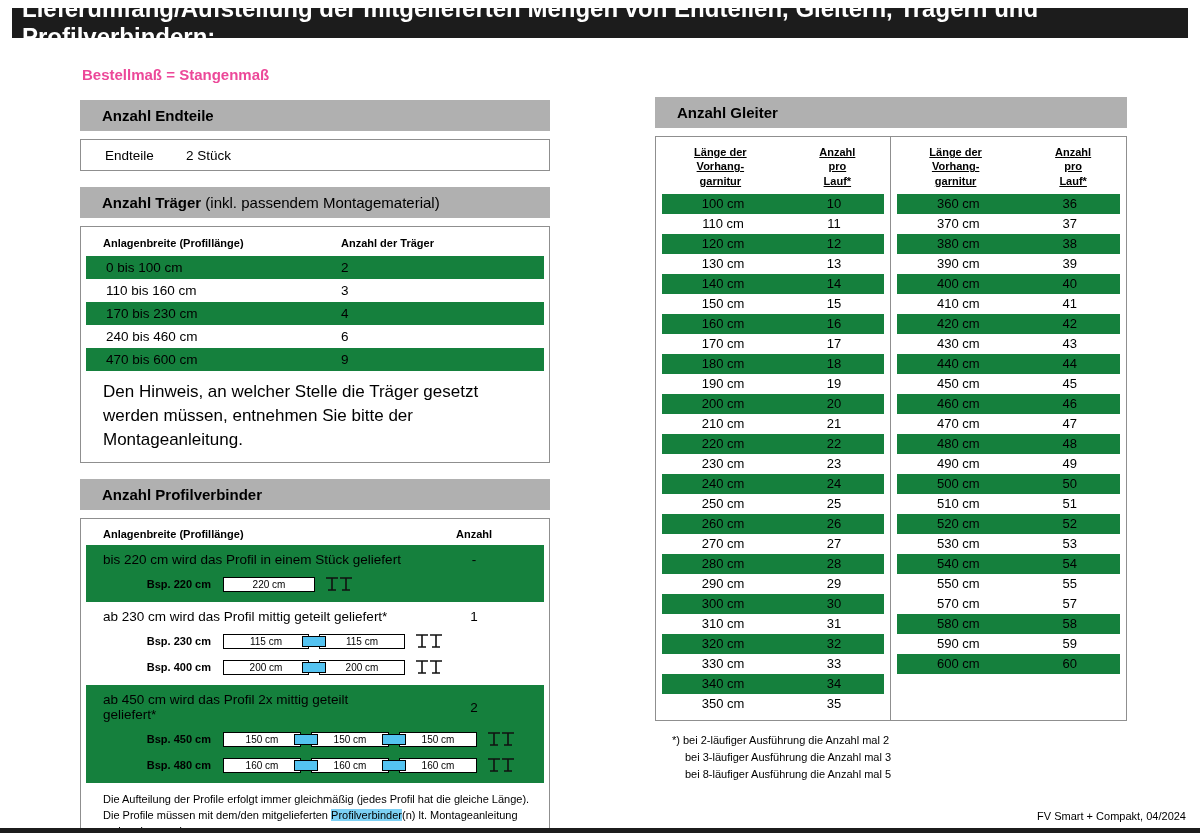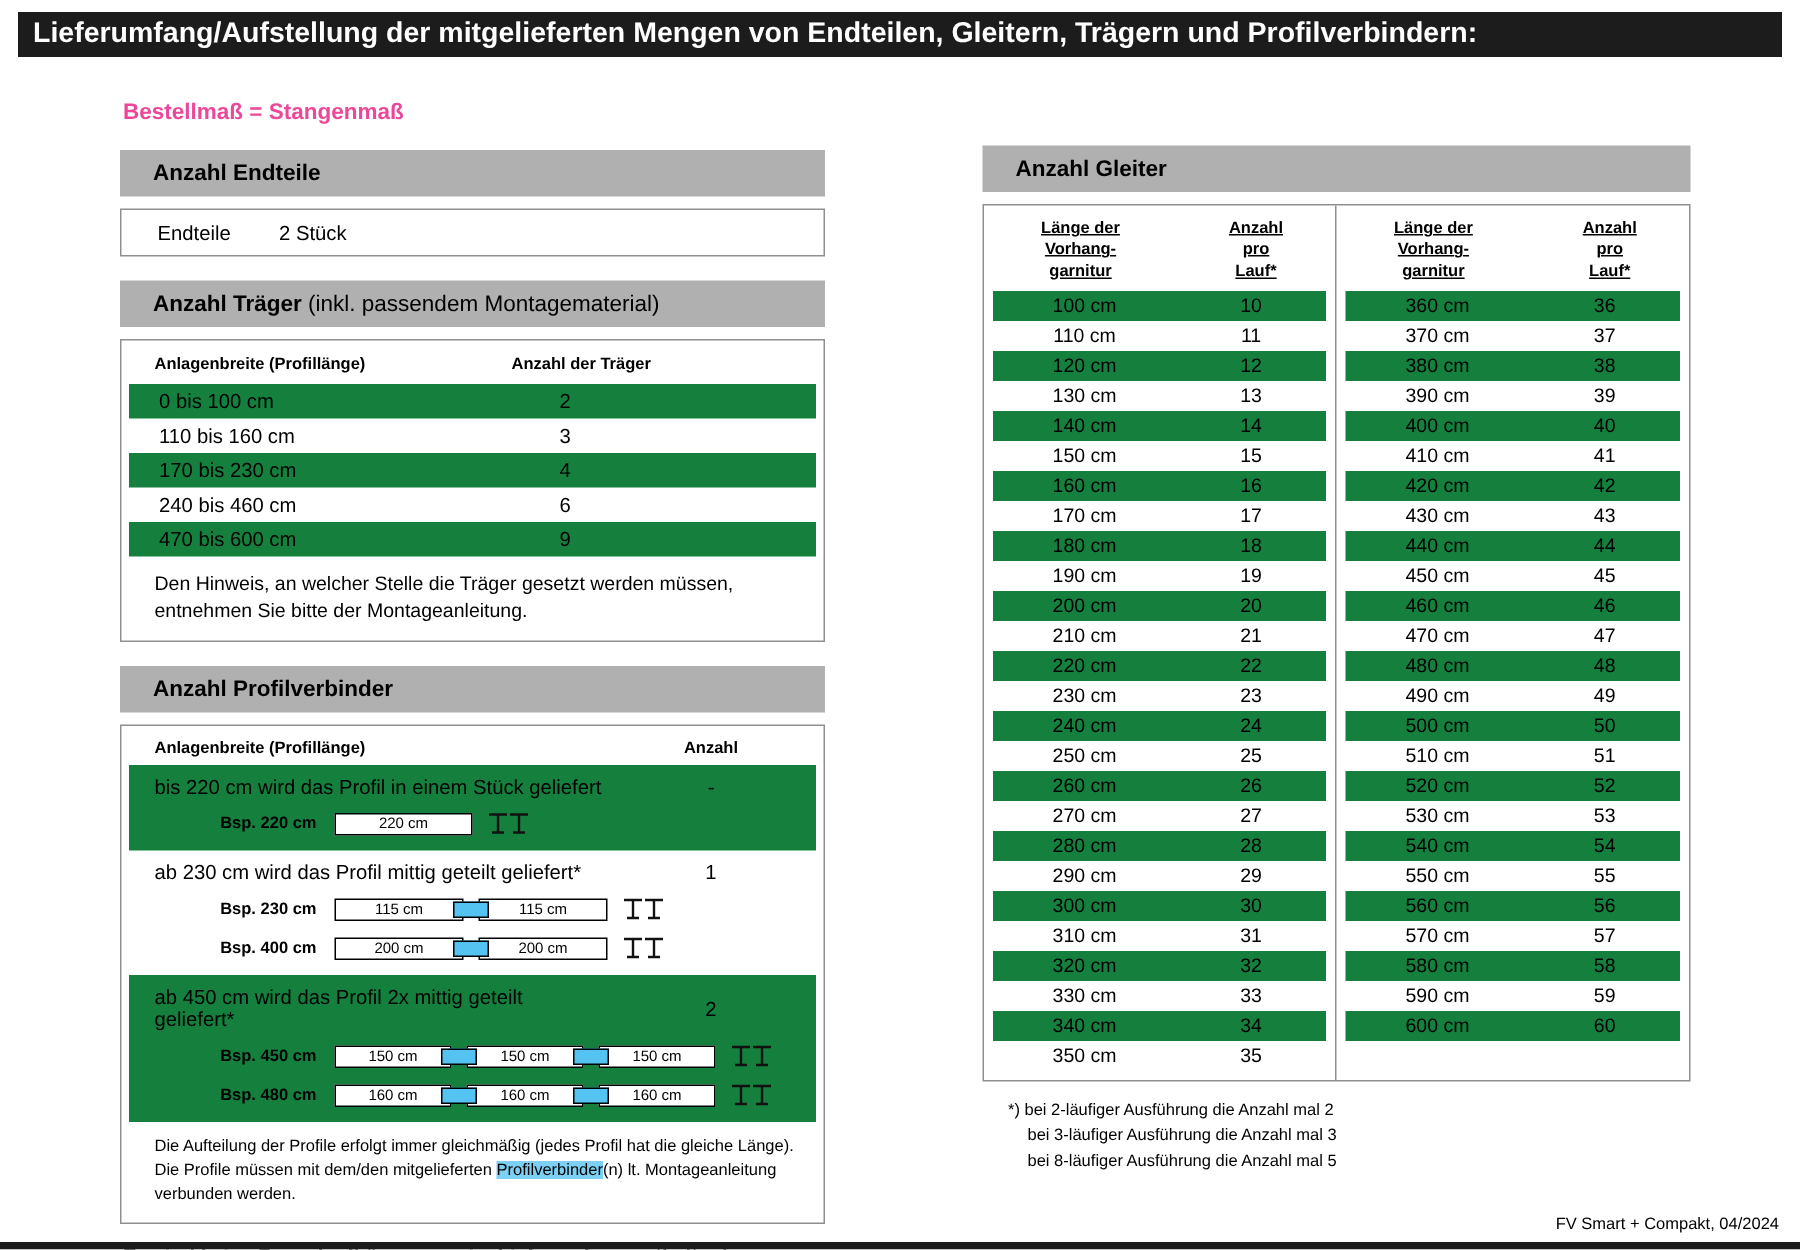--- a/index.html
+++ b/index.html
@@ -4,44 +4,44 @@
 <style>
   * { margin:0; padding:0; box-sizing:border-box; }
   html,body { background:#fff; }
   body {
     width:1200px; height:833px; position:relative; overflow:hidden;
     font-family:"Liberation Sans", sans-serif; color:#000;
   }
   .top-bar {
     position:absolute; left:12px; top:8px; width:1176px; height:30px;
     background:#1c1c1c; color:#fff; display:flex; align-items:center;
-    padding-left:10px; font-size:19px; font-weight:bold;
+    padding-left:10px; font-size:24px; font-weight:bold;
   }
   .col-left  { position:absolute; left:80px;  top:60px; width:470px; }
   .col-right { position:absolute; left:655px; top:97px; width:472px; }
 
   .red-note { color:#ec4899; font-weight:bold; font-size:15px; margin:6px 0 17px 2px; }
 
   .section-bar {
     height:31px; background:#b0b0b0; display:flex; align-items:center;
     padding-left:22px; font-size:15px; margin-top:16px;
   }
   .col-left .section-bar:nth-of-type(1), .col-right .section-bar { margin-top:0; }
   .section-bar .bold { font-weight:bold; }
   .section-bar .normal { font-weight:normal; white-space:pre; }
 
   .box { border:1px solid #8f8f8f; background:#fff; margin-top:8px; }
 
   .endteile-box { height:32px; display:flex; align-items:center; font-size:13.5px; padding-left:24px; }
   .et-label { width:81px; }
 
   .t-head { display:grid; grid-template-columns:238px 1fr; padding:10px 0 7px 22px; font-size:11px; font-weight:bold; }
-  .t-row  { display:grid; grid-template-columns:235px 1fr; height:23px; align-items:center; margin:0 5px; padding-left:20px; font-size:13.5px;gap:32px; }
+  .t-row  { display:grid; grid-template-columns:235px 1fr; height:23px; align-items:center; margin:0 5px; padding-left:20px; font-size:13.5px; }
   .stripe { background:#15803d; }
-  .t-note { font-size:13px; line-height:1.4; padding:9px 55px 11px 22px; }
+  .t-note { font-size:17px; line-height:1.4; padding:9px 55px 11px 22px; }
 
   .pv-head { display:grid; grid-template-columns:1fr 150px; padding:9px 0 5px 22px; font-size:11px; font-weight:bold; }
   .pv-head .pv-c2 { text-align:center; }
   .pv-section { margin:0 5px; padding:7px 0 9px; }
   .pv-sec-head { display:grid; grid-template-columns:1fr 140px; align-items:center; }
   .pv-sec-text { padding-left:17px; font-size:13.5px; }
   .pv-sec-anzahl { text-align:center; font-size:13.5px; }
   .pv-diagram { display:flex; align-items:center; margin-top:8px; padding-left:37px; }
   .pv-dg-label { width:88px; text-align:right; font-size:11px; font-weight:bold; margin-right:12px; flex:none; }
   .pv-bars { display:flex; align-items:center; }
@@ -451,24 +451,20 @@
               <div class="g-c2">53</div>
             </div>
             <div class="g-row stripe">
               <div class="g-c1">540 cm</div>
               <div class="g-c2">54</div>
             </div>
             <div class="g-row">
               <div class="g-c1">550 cm</div>
               <div class="g-c2">55</div>
             </div>
-            <div class="g-row stripe">
-              <div class="g-c1">560 cm</div>
-              <div class="g-c2">56</div>
-            </div>
             <div class="g-row">
               <div class="g-c1">570 cm</div>
               <div class="g-c2">57</div>
             </div>
             <div class="g-row stripe">
               <div class="g-c1">580 cm</div>
               <div class="g-c2">58</div>
             </div>
             <div class="g-row">
               <div class="g-c1">590 cm</div>

